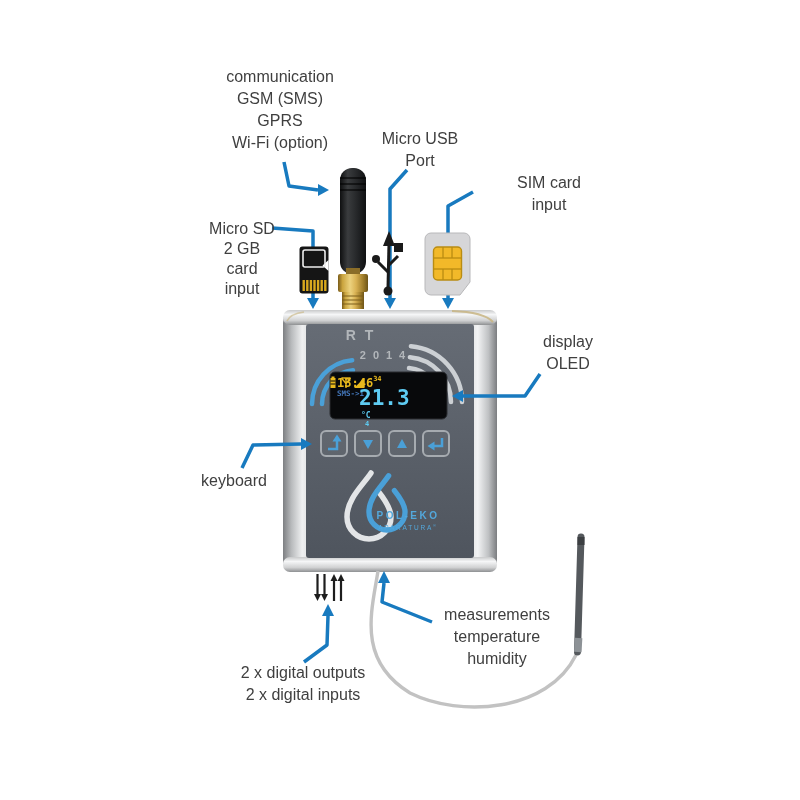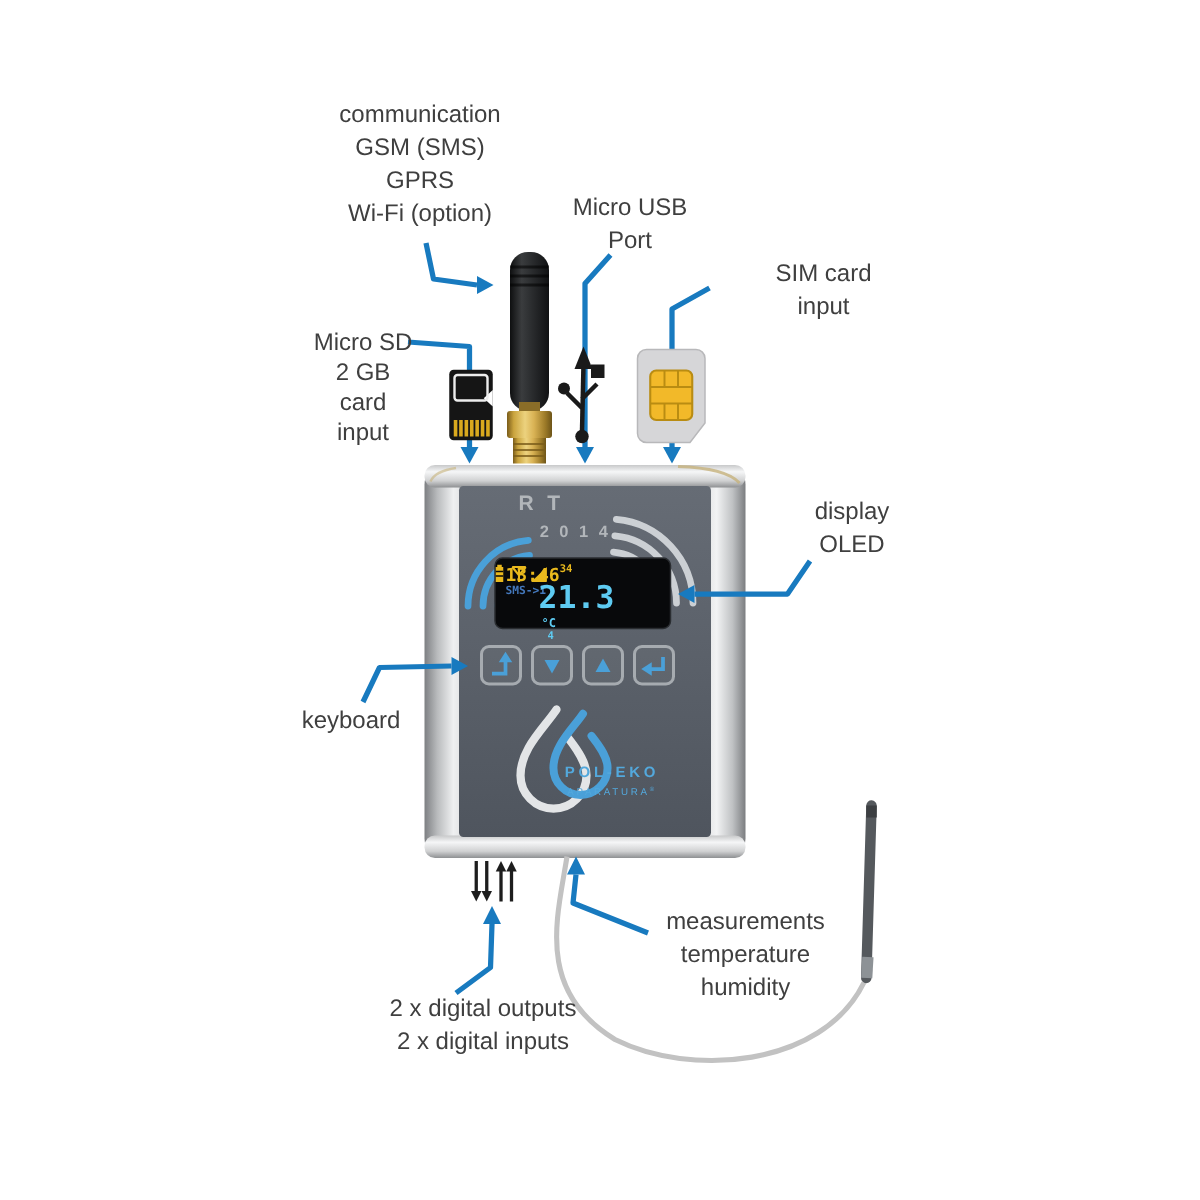--- a/index.html
+++ b/index.html
@@ -264,21 +264,21 @@
   <div>display</div>
   <div>OLED</div>
 </div>
 
 <div class="label" style="left:497px;top:604px;">
   <div>measurements</div>
   <div>temperature</div>
   <div>humidity</div>
 </div>
 
-<div class="label" style="left:303px;top:662px;margin-left:19px;">
+<div class="label" style="left:303px;top:662px;">
   <div>2 x digital outputs</div>
   <div>2 x digital inputs</div>
 </div>
 
 <div class="devtext" style="left:364px;top:327px;font-size:14px;letter-spacing:9px;">RT</div>
 <div class="devtext" style="left:386px;top:349px;font-size:11px;letter-spacing:7px;">2014</div>
 
 <div id="oled">
   <div class="oled-time">
     <span>13:46</span><span class="oled-sec">34</span>

